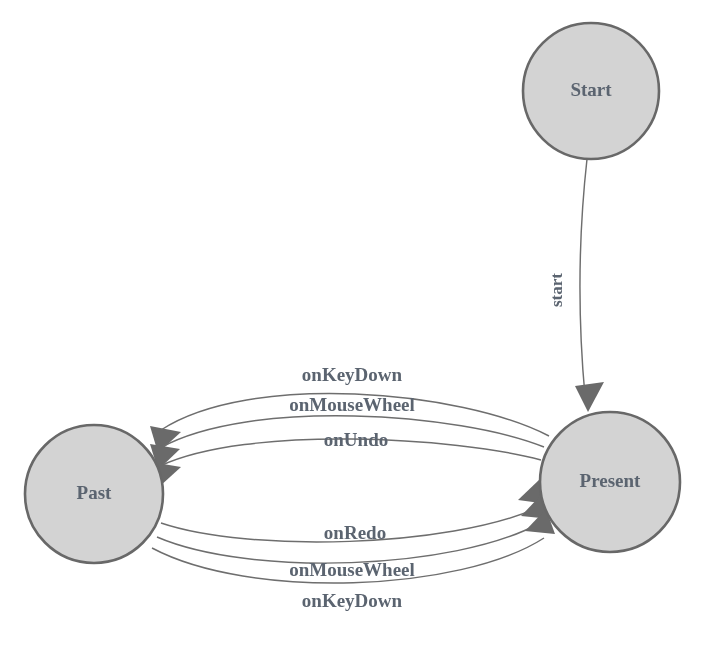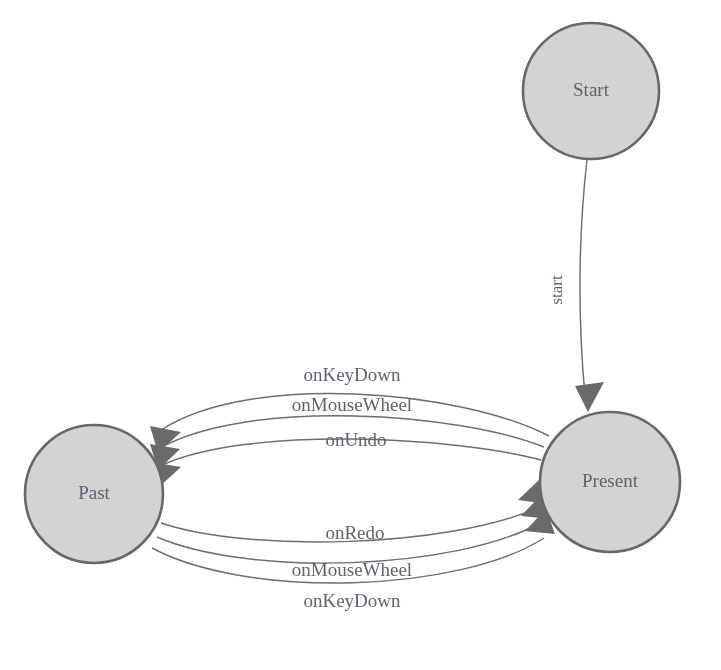--- a/index.html
+++ b/index.html
@@ -10,20 +10,21 @@
   body {
     width: 721px;
     height: 670px;
     overflow: hidden;
     font-family: "Liberation Serif", "DejaVu Serif", serif;
   }
   #diagram-root {
     position: relative;
     width: 620px;
     height: 670px;
+    font-weight: bold;
   }
   svg#state-diagram {
     display: block;
     width: 721px;
     height: 670px;
   }
   .node-circle {
     fill: #d3d3d3;
     stroke: #686868;
     stroke-width: 2.6;

